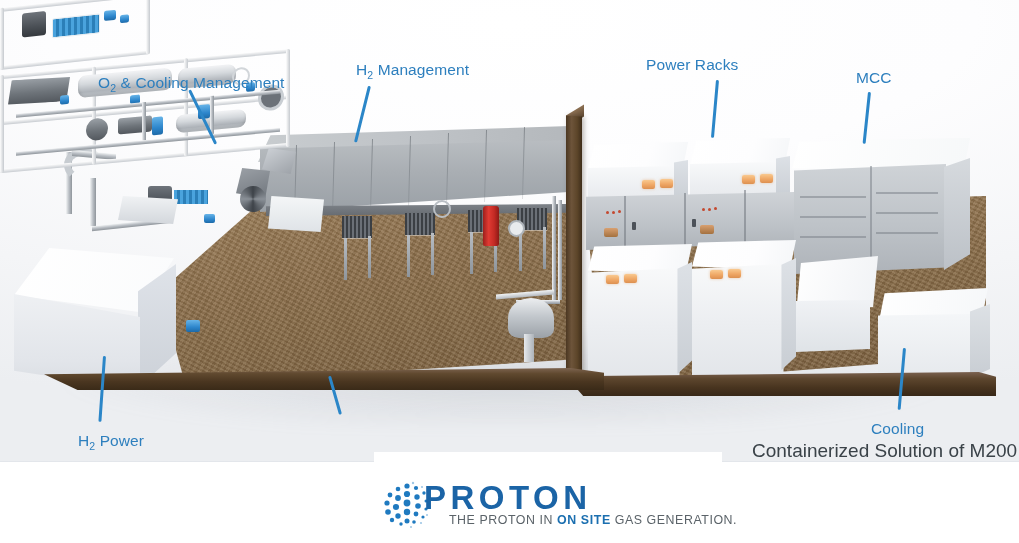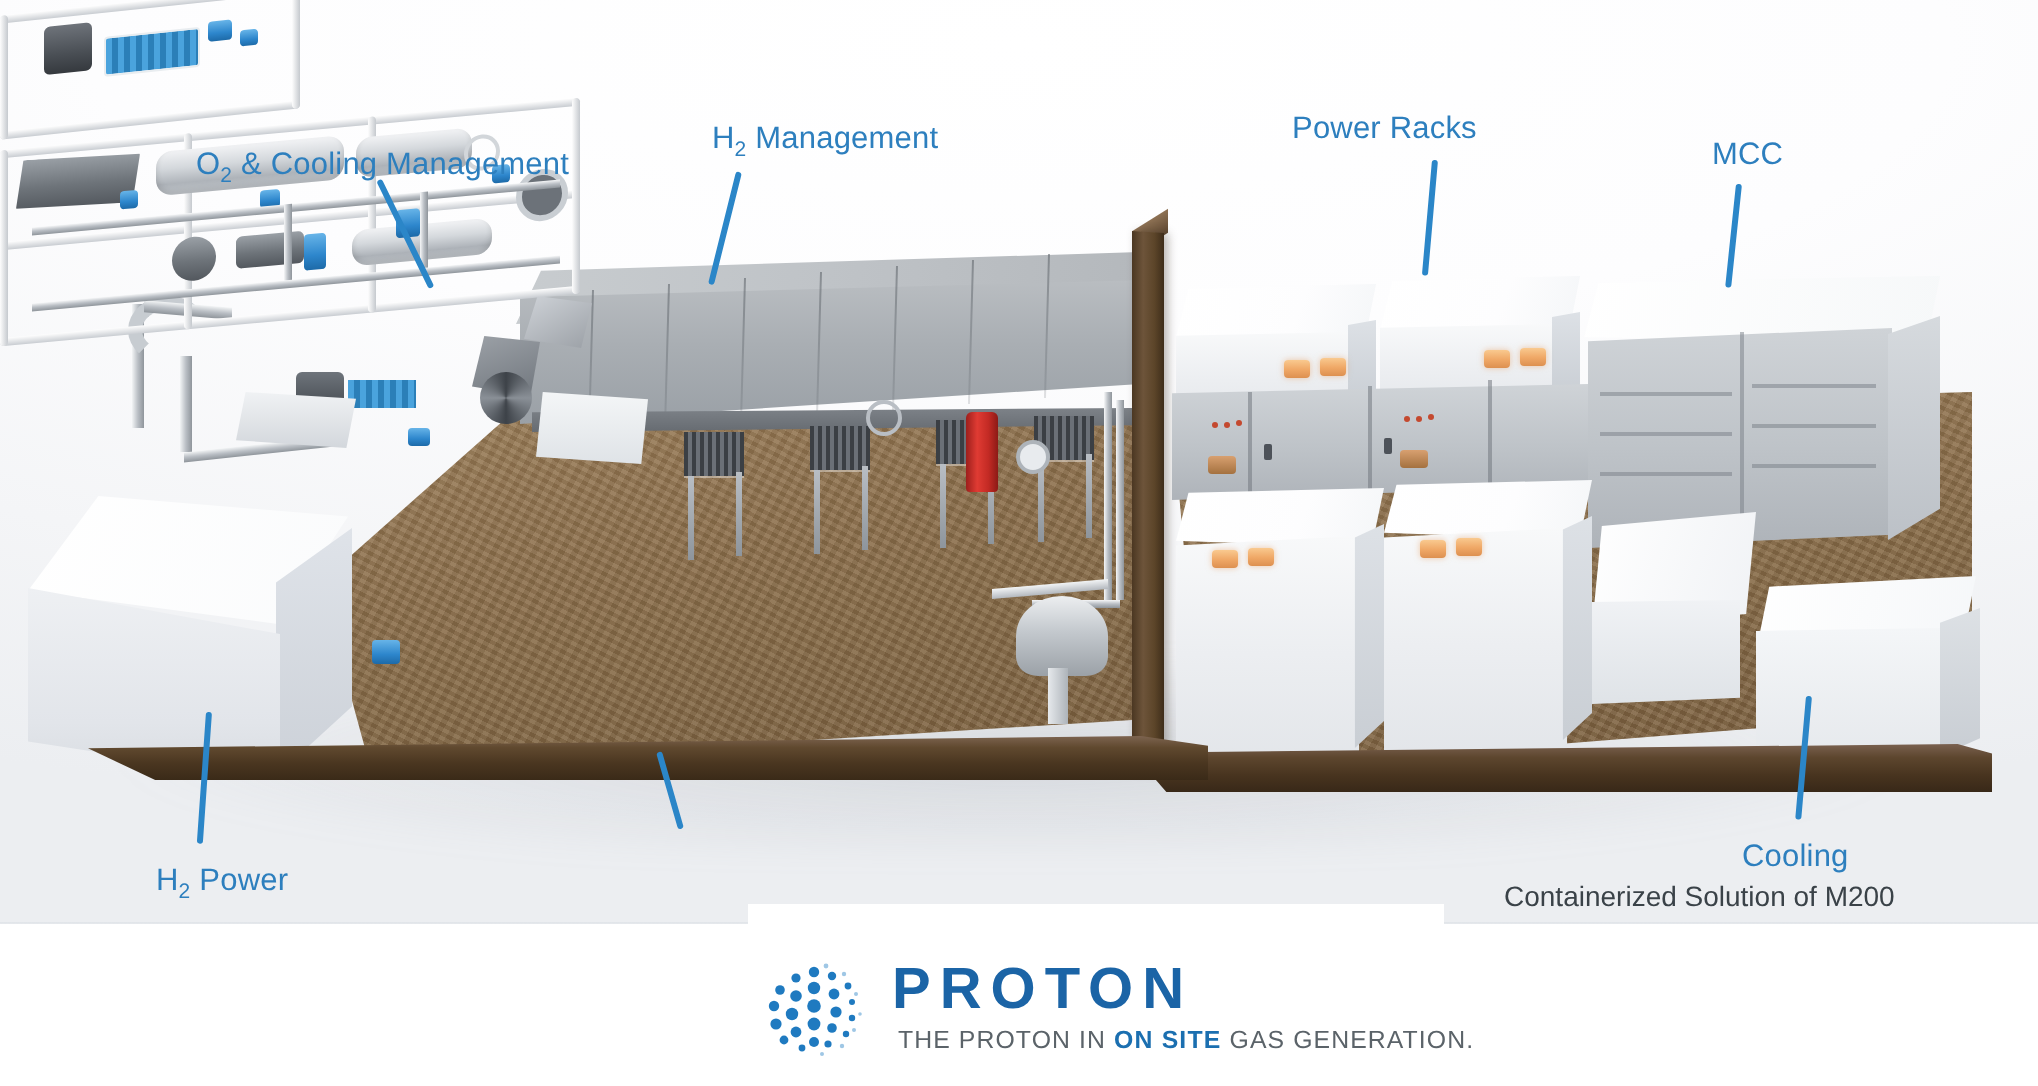--- a/index.html
+++ b/index.html
@@ -232,41 +232,41 @@
     font-size: 15.5px;
     line-height: 1;
     letter-spacing: .1px;
     white-space: nowrap;
     font-family: "Liberation Sans", sans-serif;
   }
   .label sub { font-size: 10.5px; }
   .caption {
     position: absolute;
     color: #3a4248;
-    font-size: 14px;
+    font-size: 19px;
     white-space: nowrap;
   }
   .leader {
     position: absolute;
     background: #2b86c8;
     border-radius: 2px;
     transform-origin: top center;
   }
 
   
   .logo-plate {
     position: absolute; left: 374px; top: 452px; width: 348px; height: 91px;
     background: #ffffff;
   }
   .logo-mark {
     position: absolute; left: 380px; top: 477px; width: 54px; height: 54px;
   }
   .logo-word {
-    position: absolute; left: 446px; top: 479px;
-    font-size: 29px; font-weight: bold; letter-spacing: 4.5px;
+    position: absolute; left: 424px; top: 479px;
+    font-size: 33px; font-weight: bold; letter-spacing: 4.5px;
     color: #1b64a6;
     font-family: "Liberation Sans", sans-serif;
   }
   .logo-tag {
     position: absolute; left: 449px; top: 513px;
     font-size: 12.4px; letter-spacing: .55px; color: #5b6369;
     font-family: "Liberation Sans", sans-serif;
   }
   .logo-tag b { color: #1b6fb0; letter-spacing: .6px; }
 

